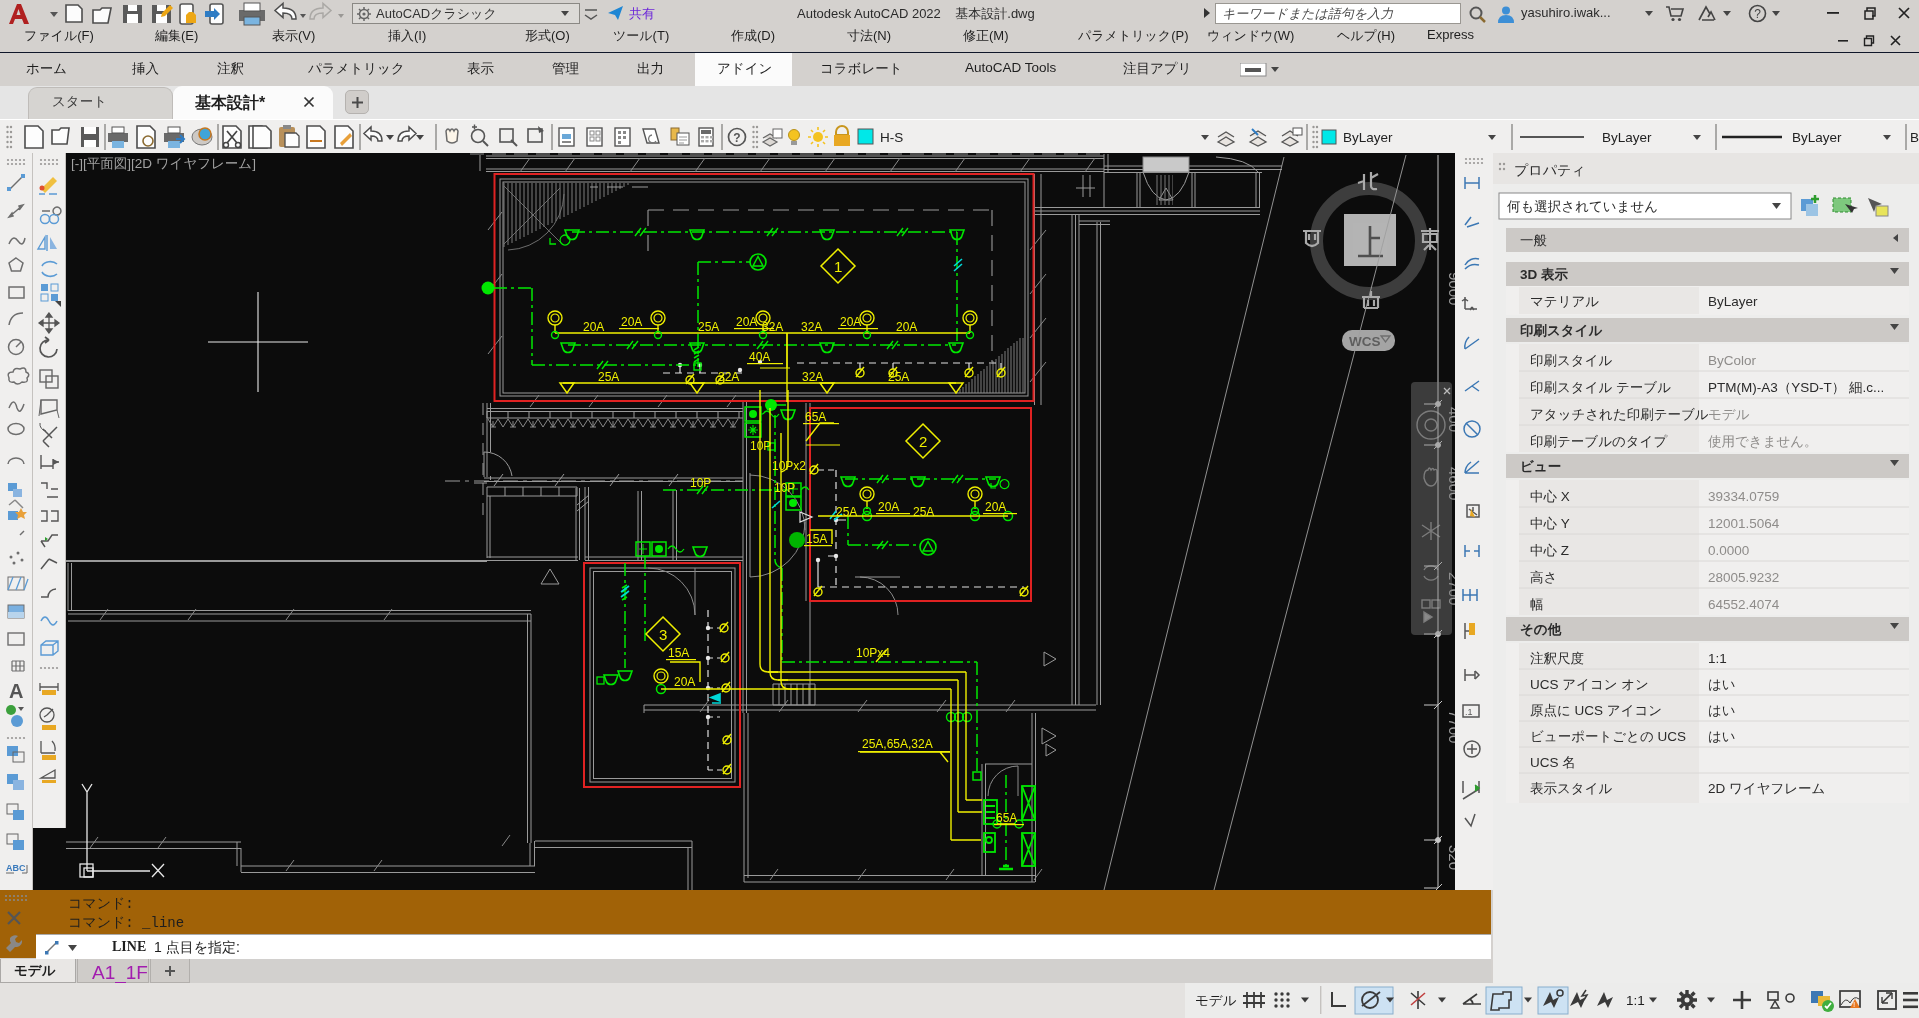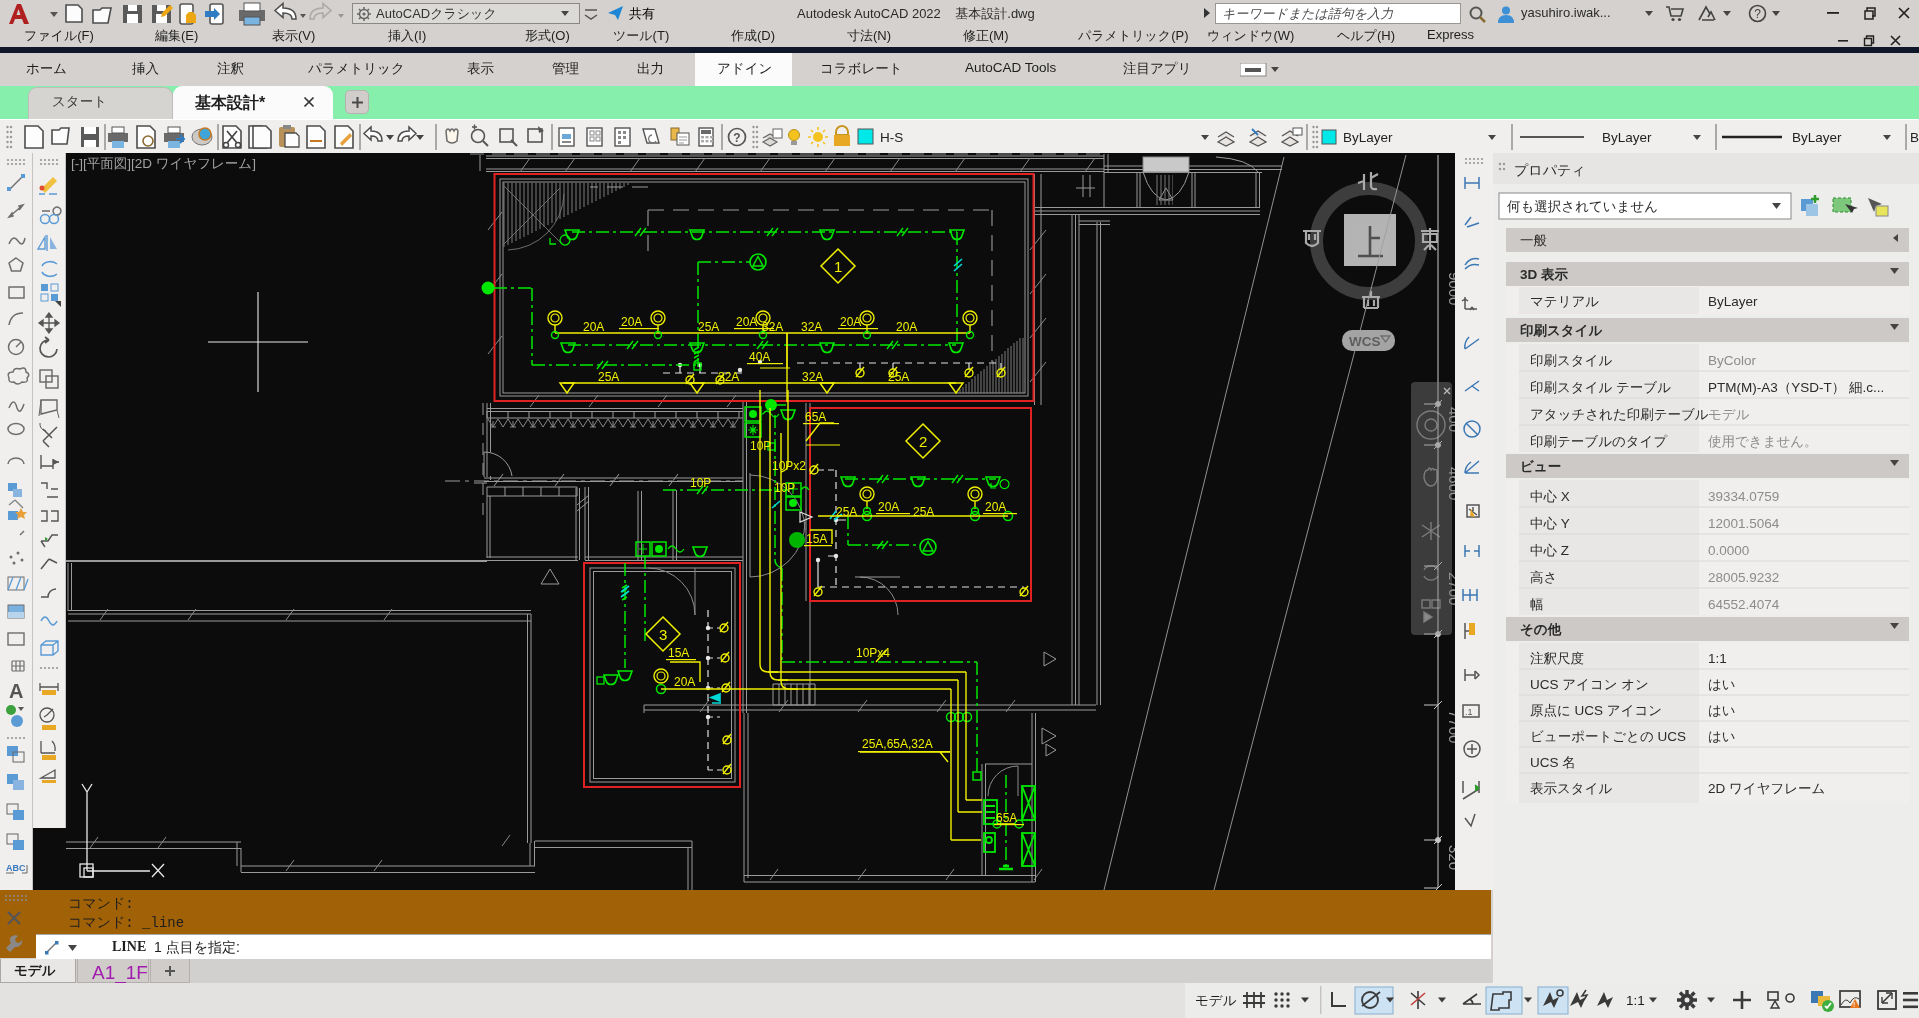--- a/index.html
+++ b/index.html
@@ -1,20 +1,20 @@
 <!DOCTYPE html>
 <html><head><meta charset="utf-8">
 <style>
 *{margin:0;padding:0;box-sizing:border-box}
 html,body{width:1919px;height:1018px;overflow:hidden;font-family:"Liberation Sans",sans-serif;background:#d4d1ce}
 .abs{position:absolute}
 #titlebar{position:absolute;left:0;top:0;width:1919px;height:27px;background:#d4d1ce;font-size:13px;color:#2b2b2b}
-#menubar{position:absolute;left:0;top:27px;width:1919px;height:26px;background:#d4d1ce;border-bottom:6px solid #0f172a;font-size:13px;color:#1e1e1e}
+#menubar{position:absolute;left:0;top:27px;width:1919px;height:26px;background:#d4d1ce;border-bottom:1px solid #0f172a;font-size:13px;color:#1e1e1e}
 #ribbontabs{position:absolute;left:0;top:53px;width:1697px;height:33px;background:#d4d1ce;font-size:13.5px;color:#1e1e1e}
-#filetabs{position:absolute;left:0;top:86px;width:1919px;height:33px;background:#86efac}
+#filetabs{position:absolute;left:0;top:86px;width:1919px;height:33px;background:#e5e5e5}
 #toolbar{position:absolute;left:0;top:119px;width:1919px;height:34px;background:#f0efee;border-top:1px solid #fff}
 #leftcol1{position:absolute;left:0;top:153px;width:33px;height:737px;background:#f0efee;border-right:1px solid #c5c2bf}
 #leftcol2{position:absolute;left:33px;top:153px;width:33px;height:675px;background:#f0efee;border-right:1px solid #c5c2bf}
 #leftcol2b{position:absolute;left:33px;top:828px;width:33px;height:62px;background:#0c0c0c}
 #drawing{position:absolute;left:66px;top:153px;width:1389px;height:778px;background:#22c55e}
 #dimstrip{position:absolute;left:1455px;top:153px;width:38px;height:737px;background:#f0efee}
 #props{position:absolute;left:1493px;top:153px;width:426px;height:832px;background:#eeedec}
 #cmdarea{position:absolute;left:0;top:890px;width:1491px;height:68px;background:#a16207}
 #cmdinput{position:absolute;left:36px;top:934px;width:1455px;height:25px;background:#fff;border-top:1px solid #aaa}
 #modeltabs{position:absolute;left:0;top:959px;width:1491px;height:24px;background:#d2d0ce}
@@ -69,21 +69,21 @@
  <svg class="abs" style="left:561px;top:11px" width="10" height="7">
       <path d="M0 0 l8 0 -4 5 z" fill="#444"></path>
     </svg>
  <svg class="abs" style="left:584px;top:7px" width="14" height="14">
       <path d="M1 8 l6 4 6 -4" stroke="#555" stroke-width="1.5" fill="none"></path>
       <path d="M1 3 h12" stroke="#555" stroke-width="1.5"></path>
     </svg>
  <svg class="abs" style="left:607px;top:5px" width="18" height="17">
       <path d="M1 8 L16 1 L11 15 L8 10 Z" fill="#1e86d4"></path>
     </svg>
- <span class="abs" style="left:629px;top:5px;color:#000000">共有</span>
+ <span class="abs" style="left:629px;top:5px;color:#6d28d9">共有</span>
  <span class="abs" style="left:797px;top:5px;color:#2b2b2b">Autodesk AutoCAD 2022&nbsp;&nbsp;&nbsp;&nbsp;基本設計.dwg</span>
  <svg class="abs" style="left:1203px;top:8px" width="8" height="11">
       <path d="M1 0 l6 5 -6 5 z" fill="#333"></path>
     </svg>
  <div class="abs" style="left:1215px;top:3px;width:246px;height:21px;background:#fff;border:1px solid #9a9792"></div>
  <span class="abs" style="left:1222px;top:5px;color:#4a4a4a;font-style:italic">キーワードまたは語句を入力</span>
  <svg class="abs" style="left:1468px;top:5px" width="18" height="18">
       <circle cx="8" cy="8" r="5.5" fill="none" stroke="#555" stroke-width="2"></circle>
       <path d="M12 12 l5 5" stroke="#8a6a30" stroke-width="2.5"></path>
     </svg>

